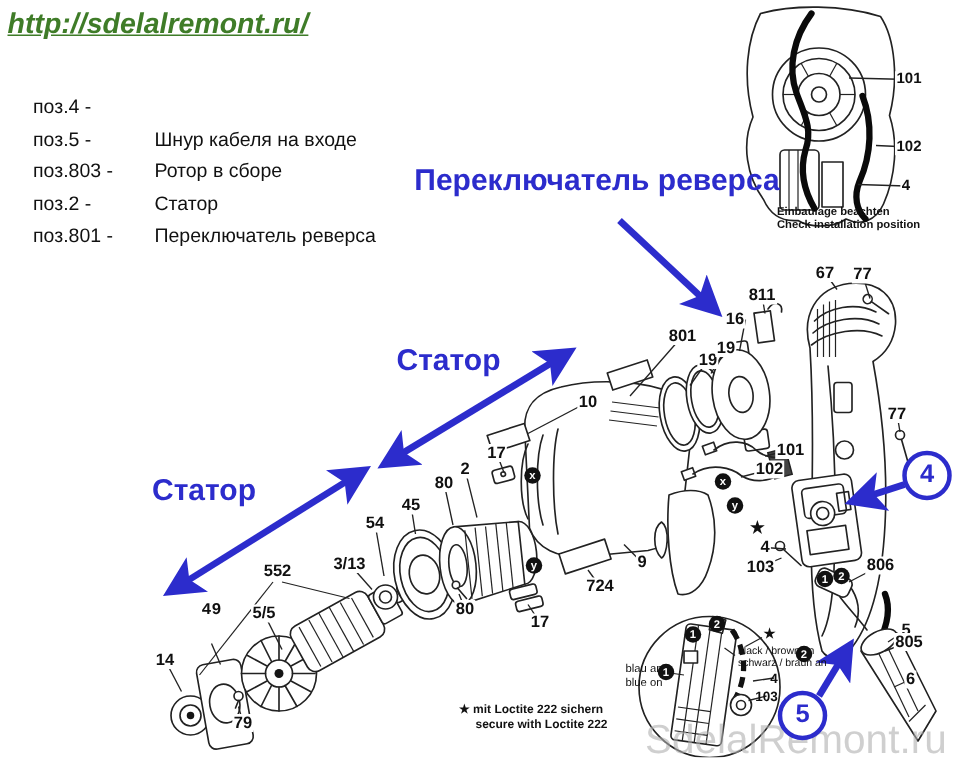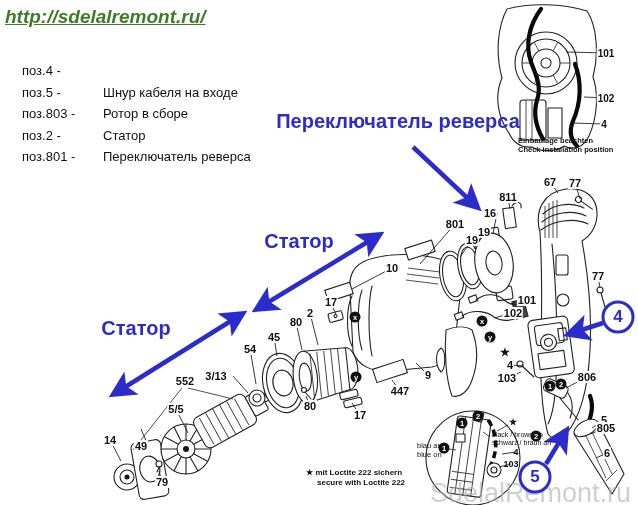--- a/index.html
+++ b/index.html
@@ -353,30 +353,30 @@
       </div>
     </div>
 
   <div id="labels">
       <span class="plbl" style="left: 392px; top: 268px;">10</span>
       <span class="plbl" style="left: 331px; top: 302px;">17</span>
       <span class="plbl" style="left: 310px; top: 313px;">2</span>
       <span class="plbl" style="left: 296px; top: 322px;">80</span>
       <span class="plbl" style="left: 274px; top: 337px;">45</span>
       <span class="plbl" style="left: 250px; top: 349px;">54</span>
-      <span class="plbl" style="left: 216px; top: 376px;">3/13</span>
+      <span class="plbl" style="left: 233px; top: 376px;">3/13</span>
       <span class="plbl" style="left: 185px; top: 381px;">552</span>
       <span class="plbl" style="left: 176px; top: 409px;">5/5</span>
-      <span class="plbl" style="left: 141px; top: 446px;">49</span>
+      <span class="plbl" style="left: 141px; top: 407px; font-family: Liberation Mono, monospace;">49</span>
       <span class="plbl" style="left: 110px; top: 440px;">14</span>
       <span class="plbl" style="left: 162px; top: 482px;">79</span>
       <span class="plbl" style="left: 310px; top: 406px;">80</span>
       <span class="plbl" style="left: 360px; top: 415px;">17</span>
       <span class="plbl" style="left: 428px; top: 375px;">9</span>
-      <span class="plbl" style="left: 400px; top: 391px;">447</span>
+      <span class="plbl" style="left: 400px; top: 391px;">724</span>
       <span class="plbl" style="left: 455px; top: 224px;">801</span>
       <span class="plbl" style="left: 472px; top: 240px;">19</span>
       <span class="plbl" style="left: 484px; top: 232px;">19</span>
       <span class="plbl" style="left: 490px; top: 213px;">16</span>
       <span class="plbl" style="left: 508px; top: 197px; text-align: center;">811</span>
       <span class="plbl" style="left: 550px; top: 182px;">67</span>
       <span class="plbl" style="left: 575px; top: 183px;">77</span>
       <span class="plbl" style="left: 598px; top: 276px;">77</span>
       <span class="plbl" style="left: 527px; top: 300px;">101</span>
       <span class="plbl" style="left: 513px; top: 313px;">102</span>

